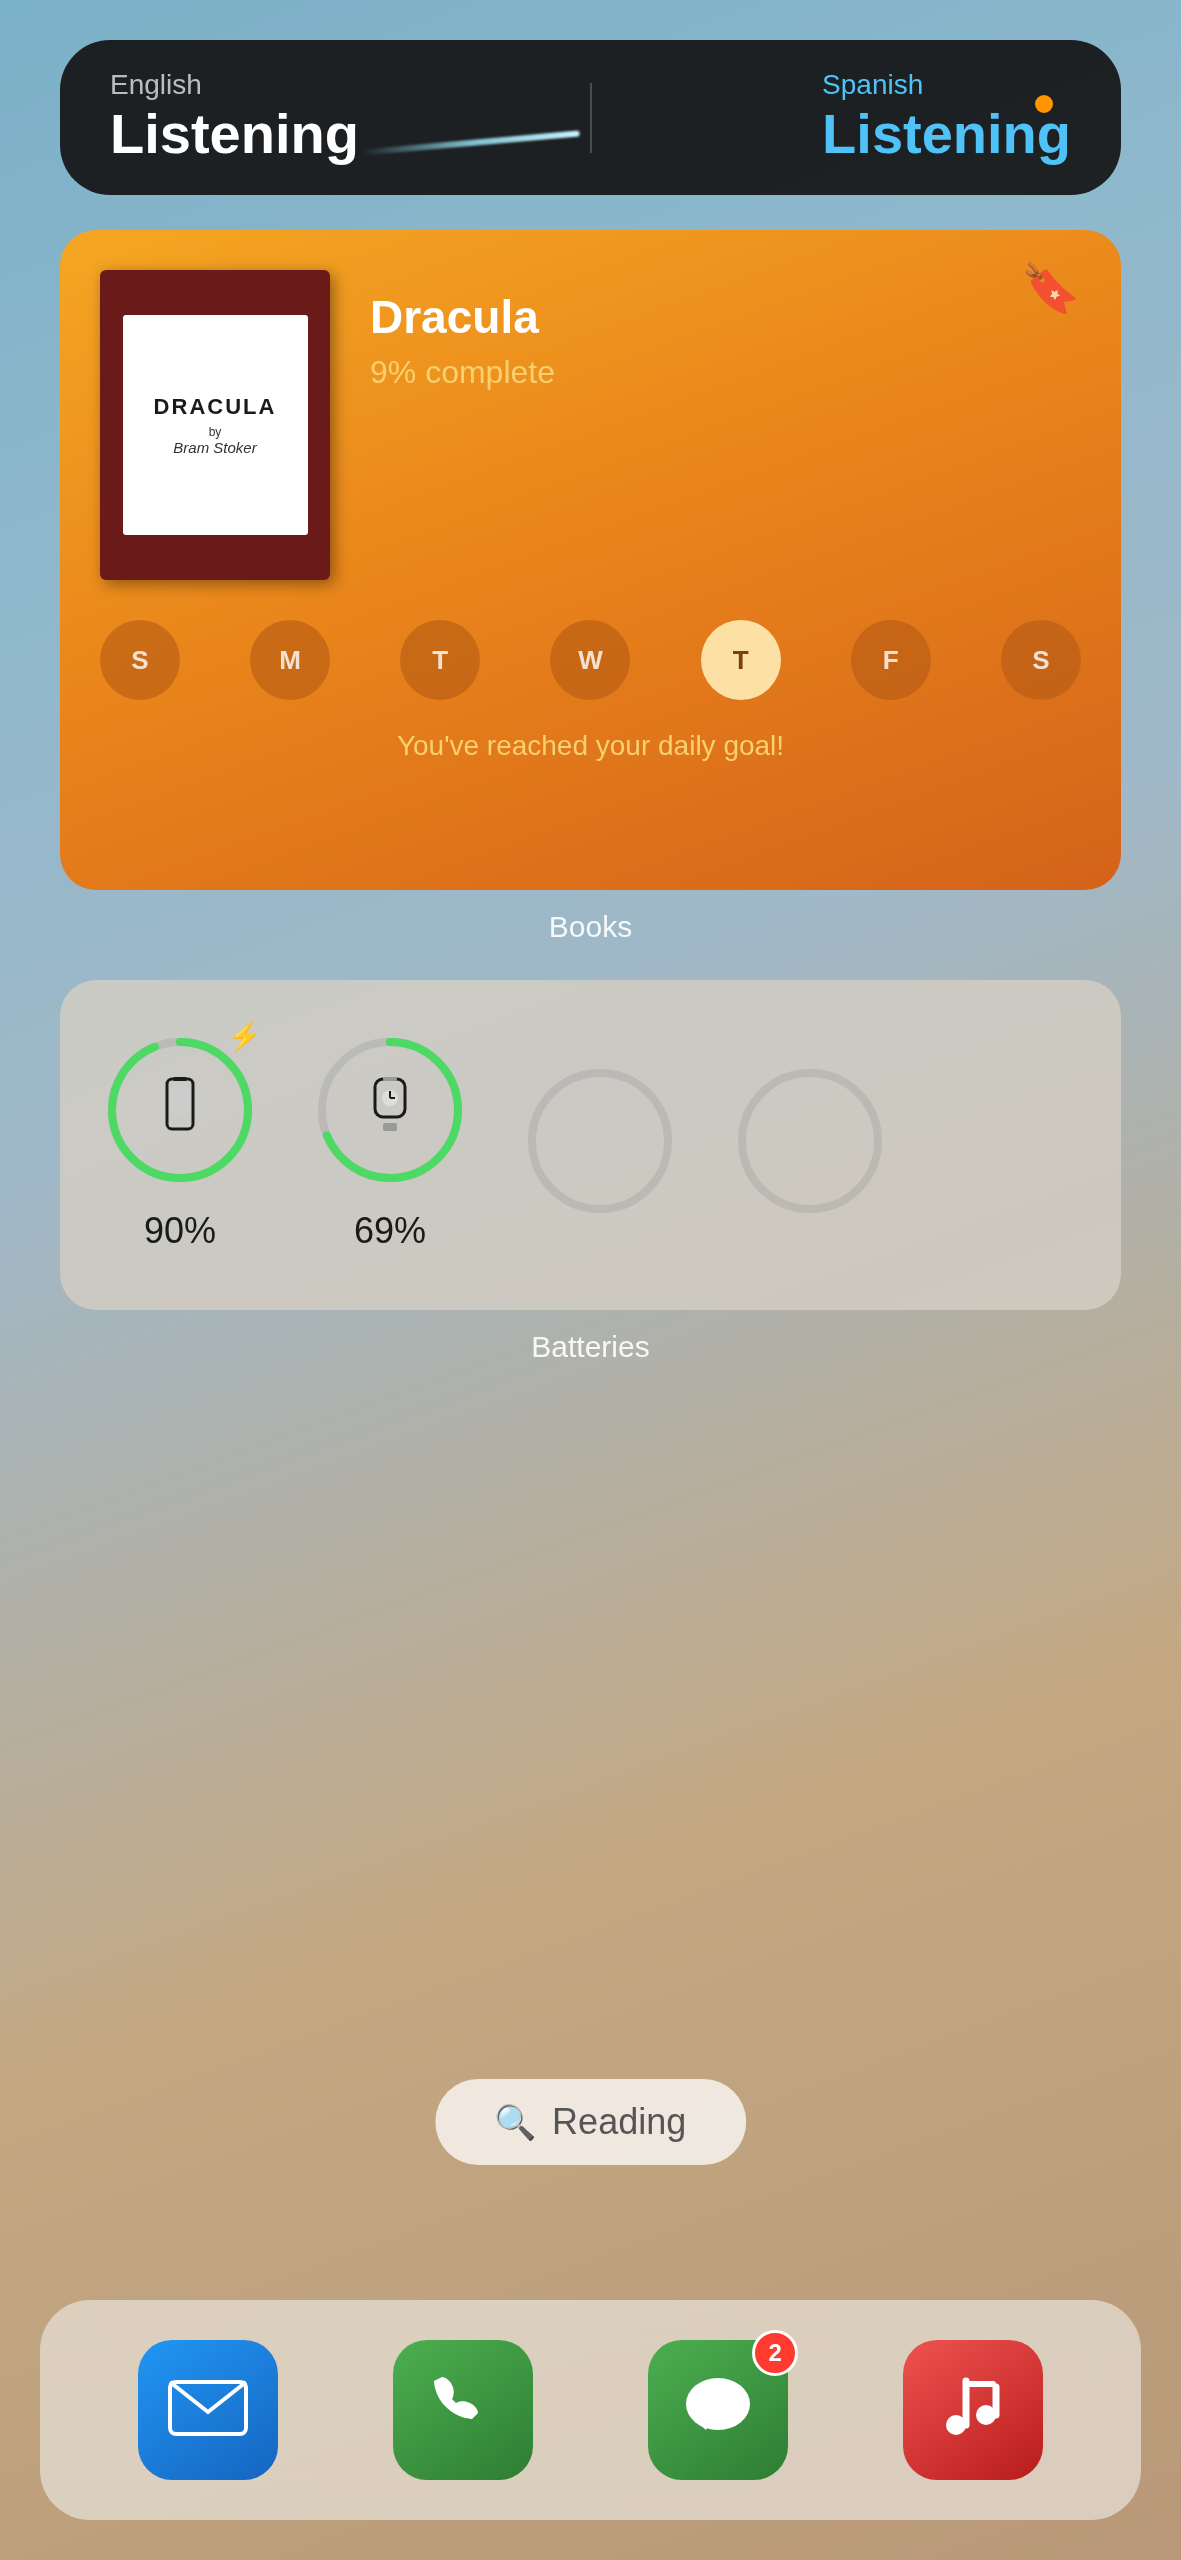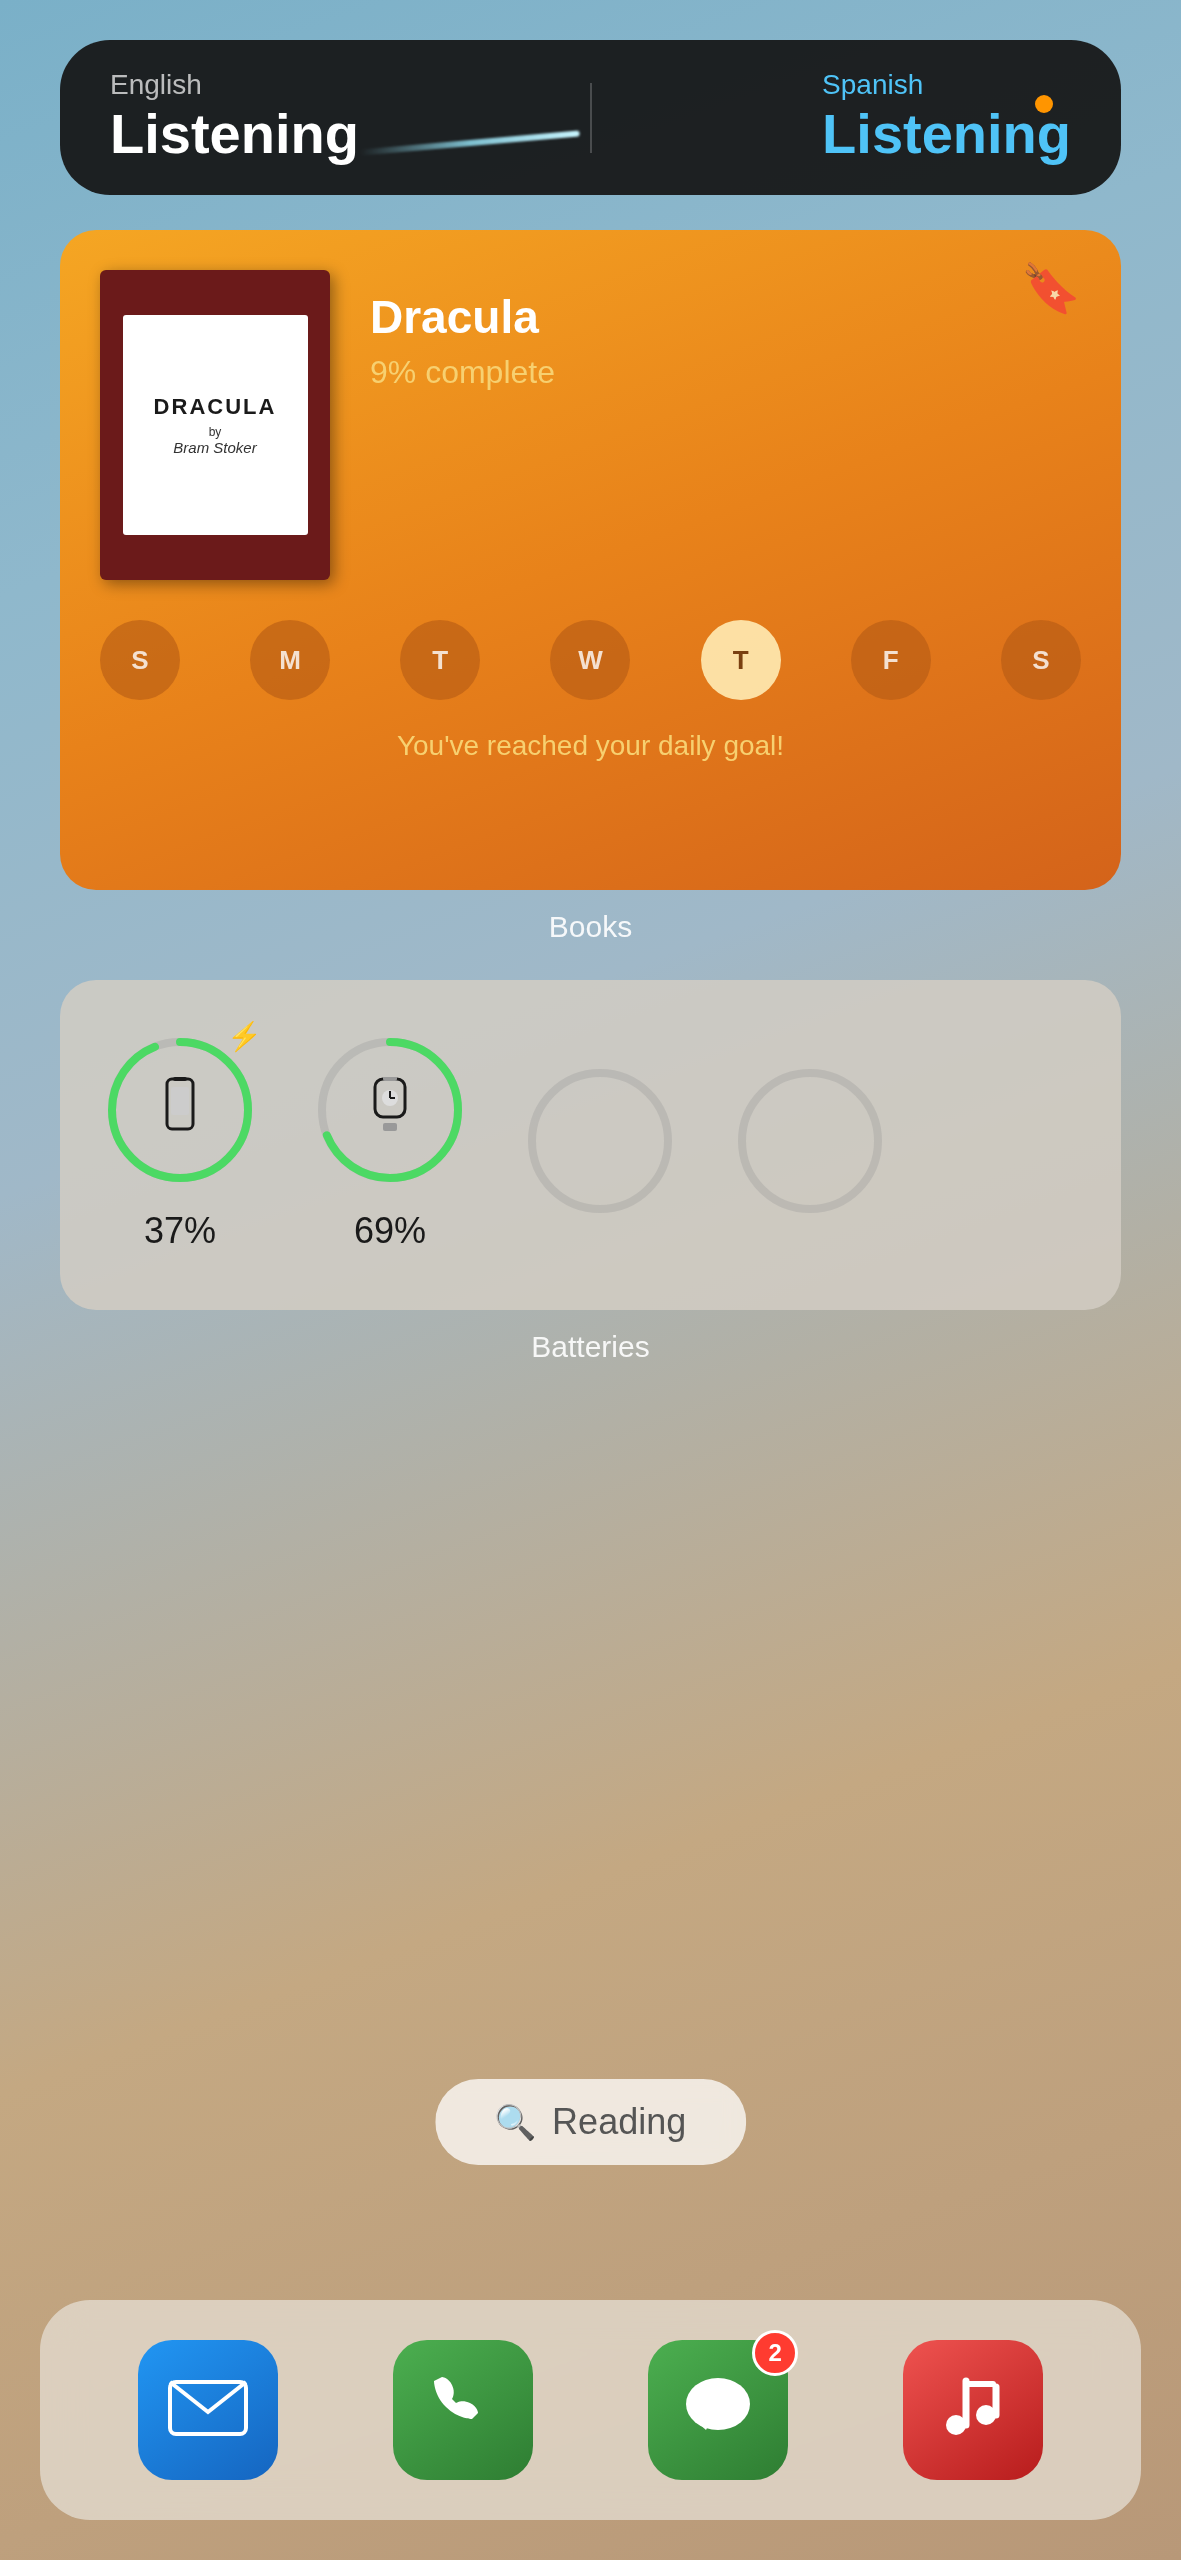--- a/index.html
+++ b/index.html
@@ -472,21 +472,21 @@
         </svg>
         <div style="position:absolute;top:-10px;right:-2px;font-size:28px;color:#1a1a1a;z-index:3;">⚡</div>
         <span class="battery-icon-inner">
           <svg width="50" height="55" viewBox="0 0 50 55" fill="none">
             <rect x="12" y="2" width="26" height="50" rx="5" stroke="#1a1a1a" stroke-width="3" fill="none"></rect>
             <rect x="18" y="0" width="14" height="4" rx="2" fill="#1a1a1a"></rect>
             <rect x="16" y="10" width="18" height="28" rx="2" fill="#ccc"></rect>
           </svg>
         </span>
       </div>
-      <span class="battery-pct">37%</span>
+      <span class="battery-pct">90%</span>
     </div>
 
     <div class="battery-item">
       <div class="battery-ring">
         <svg class="battery-ring-svg" viewBox="0 0 160 160">
           <circle class="battery-ring-bg" cx="80" cy="80" r="68"></circle>
           <circle class="battery-ring-fill" cx="80" cy="80" r="68" stroke-dasharray="427" stroke-dashoffset="133"></circle>
         </svg>
         <span class="battery-icon-inner">
           <svg width="50" height="55" viewBox="0 0 50 55" fill="none">

